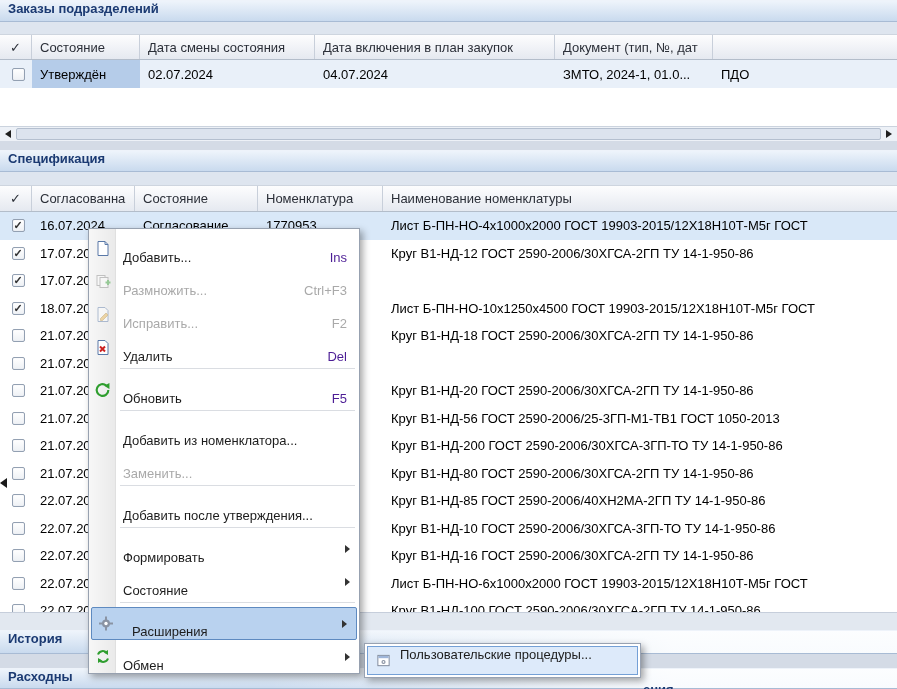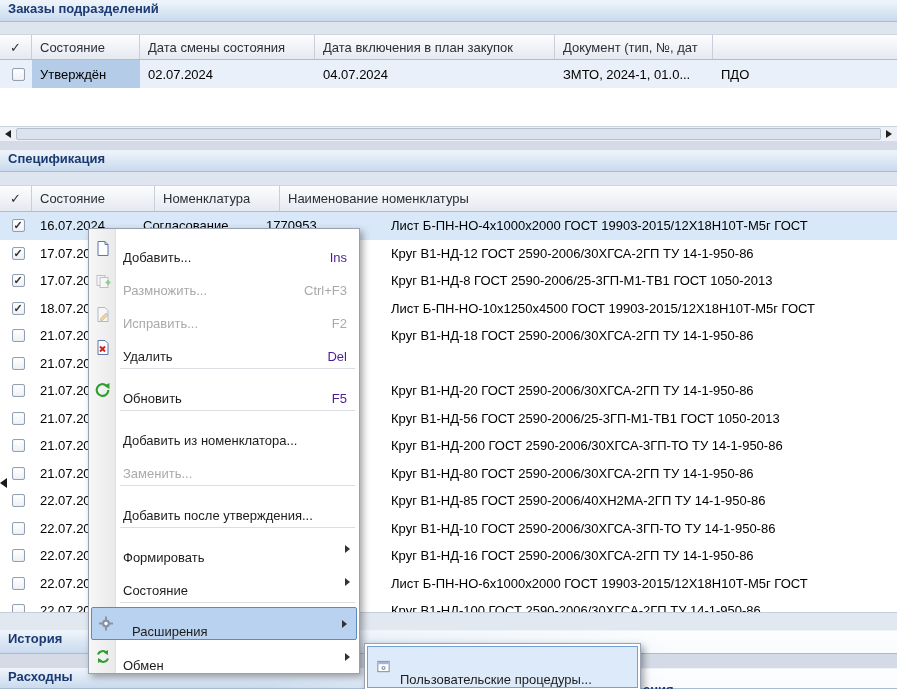--- a/index.html
+++ b/index.html
@@ -69,21 +69,21 @@
          display:flex;align-items:center;justify-content:center}
   .m-item.disabled .micon{opacity:.45}
   .m-arrow{position:absolute;right:9px;top:50%;transform:translateY(-50%);width:0;height:0;
            border-left:5px solid #333;border-top:4px solid transparent;border-bottom:4px solid transparent}
   .m-item.hl{background:#b9d2ef;border:1px solid #5e8ac0;border-radius:2px;margin:0 2px;padding-left:40px}
   .m-sep{height:1px;background:#dadde2;margin:4px 4px 4px 31px}
 
   
   #sub-menu{position:absolute;left:364px;top:643px;width:277px;background:#fff;border:1px solid #98a2b2;
             box-shadow:3px 3px 7px rgba(0,0,0,.35);padding:2px;z-index:60}
-  .sub-item{height:42px;display:flex;align-items:flex-end;padding-left:32px;position:relative;
+  .sub-item{height:29px;display:flex;align-items:flex-start;padding-left:32px;position:relative;
             border:1px solid #74a0d6;background:#ddeafa;color:#1c1c1c;white-space:nowrap}
   .sub-item .micon{left:6px}
 </style>
 </head>
 <body>
 
 <div id="screen">
 
   <div class="abs phdr" id="orders-hdr">
     <span>Заказы подразделений</span>
@@ -125,20 +125,21 @@
 
   <div class="abs phdr" id="spec-hdr">
     <span>Спецификация</span>
   </div>
   <div class="abs" id="spec-gap"></div>
 
   <div class="abs colhead" id="spec-colhead">
     <div class="hcell w-check">
       <span>✓</span>
     </div>
+    <div class="hcell w-agreed">Согласованна</div>
     <div class="hcell w-sstate">Состояние</div>
     <div class="hcell w-nom">Номенклатура</div>
     <div class="hcell w-name">Наименование номенклатуры</div>
   </div>
 
   <div class="abs" id="spec-rows">
     <div class="trow sel">
       <div class="dcell w-check">
           <span class="cb">✓</span>
         </div>
@@ -156,21 +157,20 @@
       <div class="dcell w-nom"></div>
       <div class="dcell w-name">Круг В1-НД-12 ГОСТ 2590-2006/30ХГСА-2ГП ТУ 14-1-950-86</div>
     </div>
     <div class="trow">
       <div class="dcell w-check">
           <span class="cb">✓</span>
         </div>
       <div class="dcell w-agreed">17.07.2024</div>
       <div class="dcell w-sstate"></div>
       <div class="dcell w-nom"></div>
-      <div class="dcell w-name">Круг В1-НД-8 ГОСТ 2590-2006/25-3ГП-М1-ТВ1 ГОСТ 1050-2013</div>
     </div>
     <div class="trow">
       <div class="dcell w-check">
           <span class="cb">✓</span>
         </div>
       <div class="dcell w-agreed">18.07.2024</div>
       <div class="dcell w-sstate"></div>
       <div class="dcell w-nom"></div>
       <div class="dcell w-name">Лист Б-ПН-НО-10х1250х4500 ГОСТ 19903-2015/12Х18Н10Т-М5г ГОСТ</div>
     </div>

